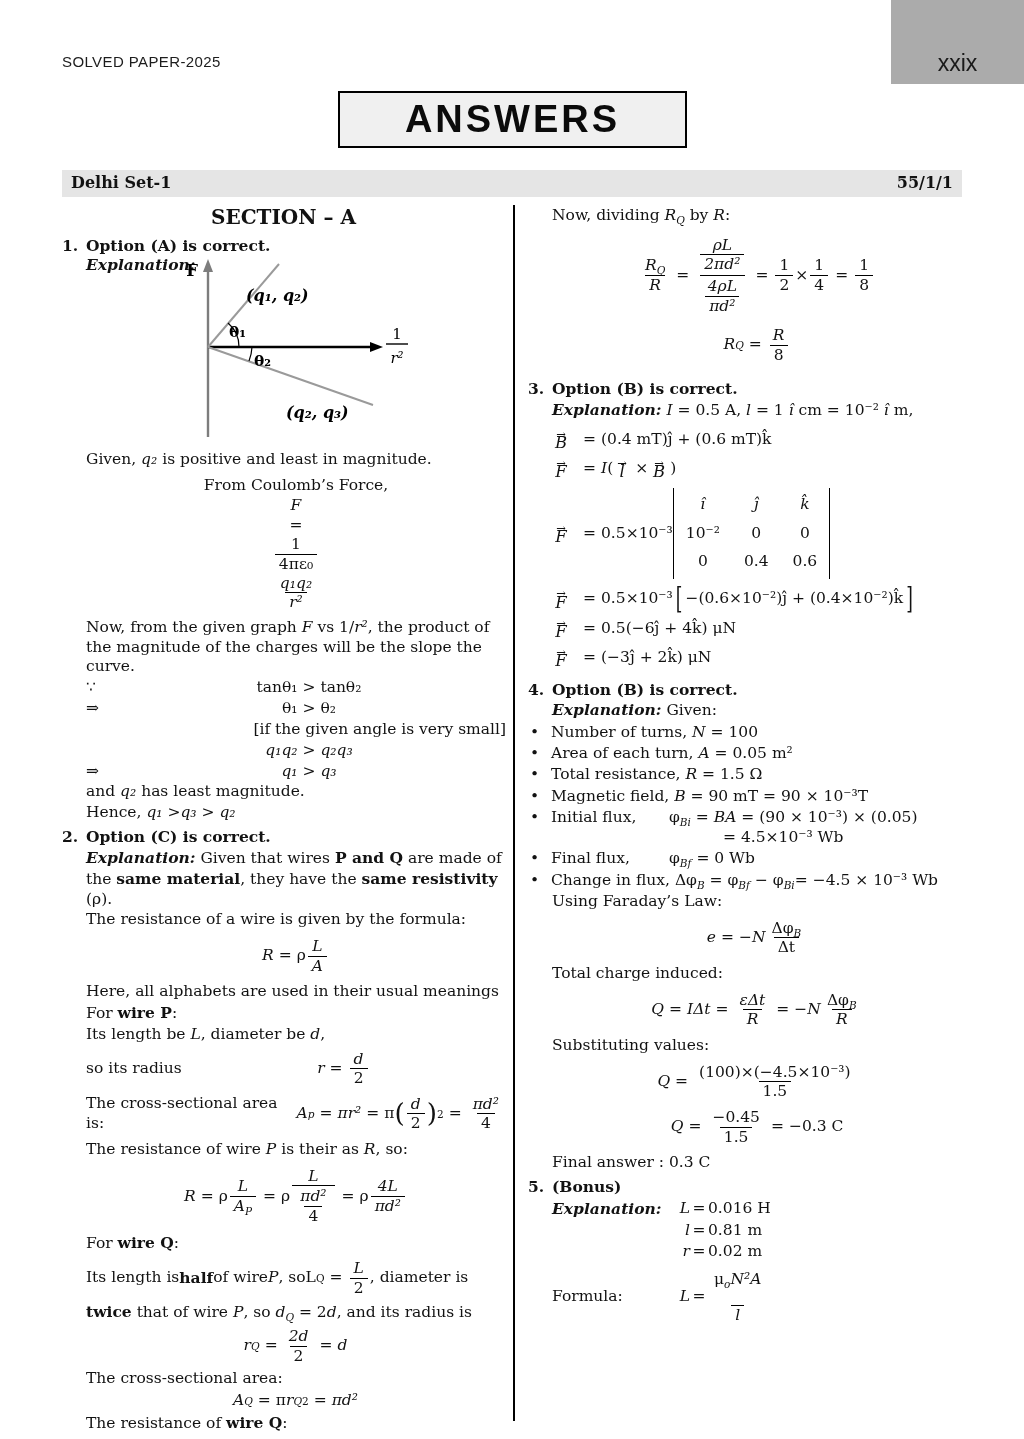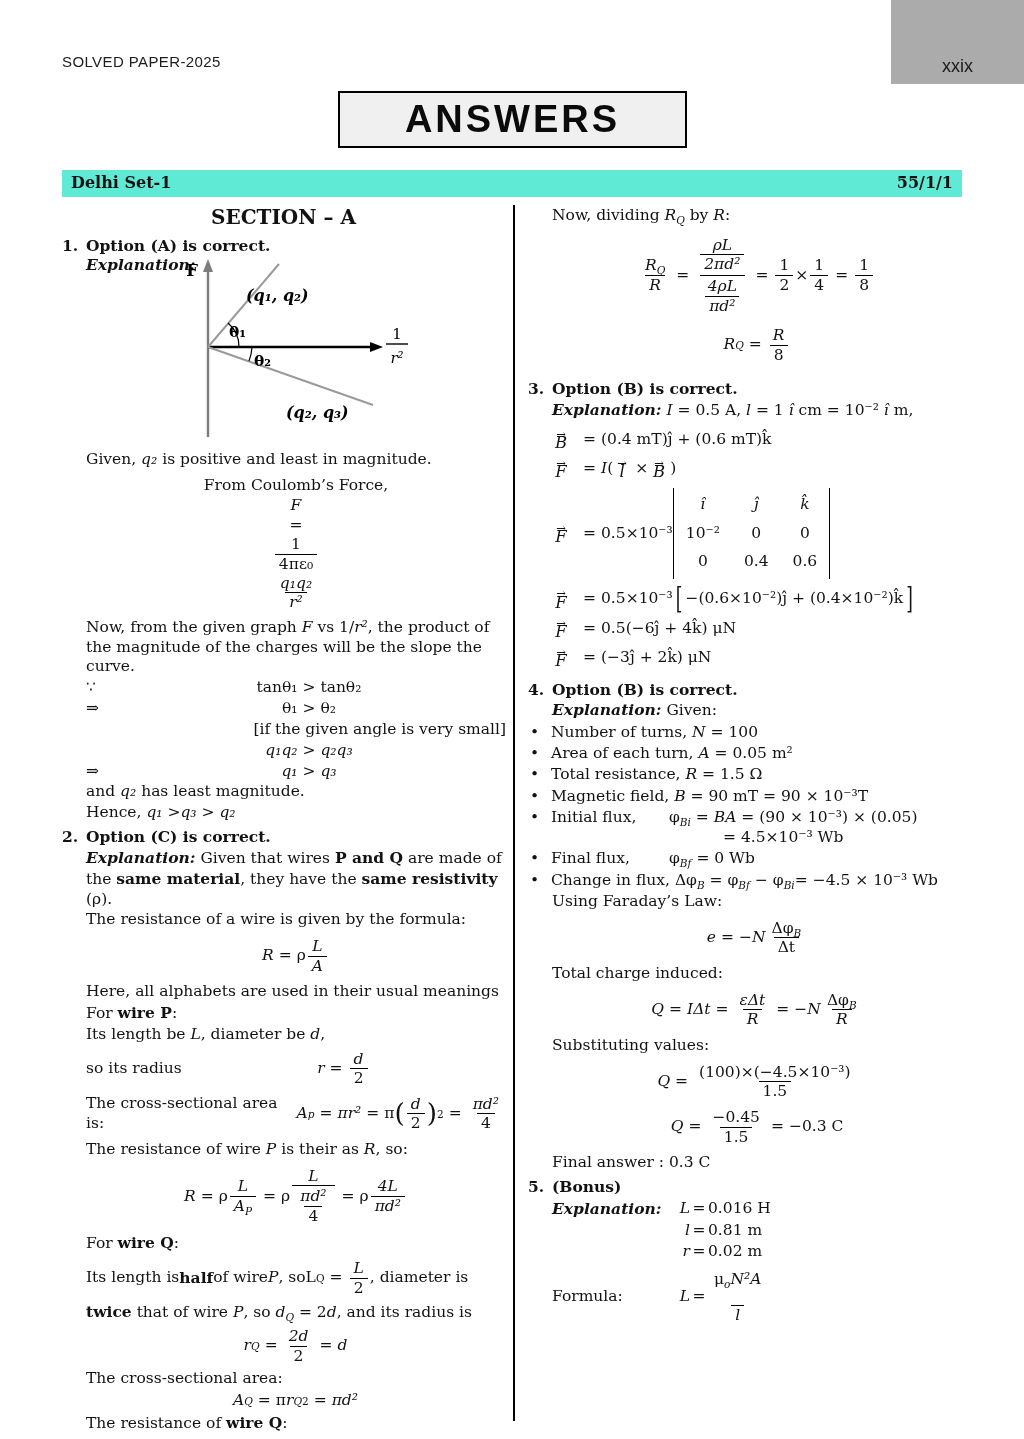--- a/index.html
+++ b/index.html
@@ -3,25 +3,25 @@
 <meta charset="utf-8">
 <style>
   html,body{margin:0;padding:0;background:#fff;}
   .page{position:relative;width:1024px;height:1439px;background:#ffffff;overflow:hidden;
         font-family:"DejaVu Serif",serif;font-size:15.5px;color:#121212;line-height:1.28;}
   
   .paper-label{position:absolute;left:62px;top:52px;font-family:"Liberation Sans",sans-serif;
         font-size:15px;letter-spacing:.4px;color:#1c1c1c;}
   .page-num-box{position:absolute;right:0;top:0;width:133px;height:84px;background:#ababab;
         display:flex;align-items:flex-end;justify-content:center;box-sizing:border-box;padding-bottom:6px;}
-  .page-num-box span{font-family:"Liberation Sans",sans-serif;font-size:18px;color:#1a1a1a;}
+  .page-num-box span{font-family:"Liberation Sans",sans-serif;font-size:23px;color:#1a1a1a;}
   .answers-box{position:absolute;left:338px;top:91px;width:349px;height:57px;background:#f0f0f0;
         border:2px solid #000;box-sizing:border-box;display:flex;align-items:center;justify-content:center;}
   .answers-box span{font-family:"Liberation Sans",sans-serif;font-weight:bold;font-size:38px;letter-spacing:3px;color:#0b0b0b;}
-  .set-bar{position:absolute;left:62px;top:170px;width:900px;height:27px;background:#5eead4;
+  .set-bar{position:absolute;left:62px;top:170px;width:900px;height:27px;background:#e5e5e5;
         display:flex;align-items:center;justify-content:space-between;box-sizing:border-box;padding:0 9px;
         font-weight:bold;font-size:16px;}
   
   .columns{position:absolute;left:62px;top:205px;width:900px;display:flex;}
   .col-left{width:443px;}
   .col-divider{width:2px;background:#000;height:1216px;margin-left:8px;margin-right:13px;}
   .col-right{flex:1;}
   .section-heading{text-align:center;font-weight:bold;font-size:20px;margin:0 0 5px 0;}
   
   .item{display:grid;grid-template-columns:24px 1fr;margin-bottom:3px;}

